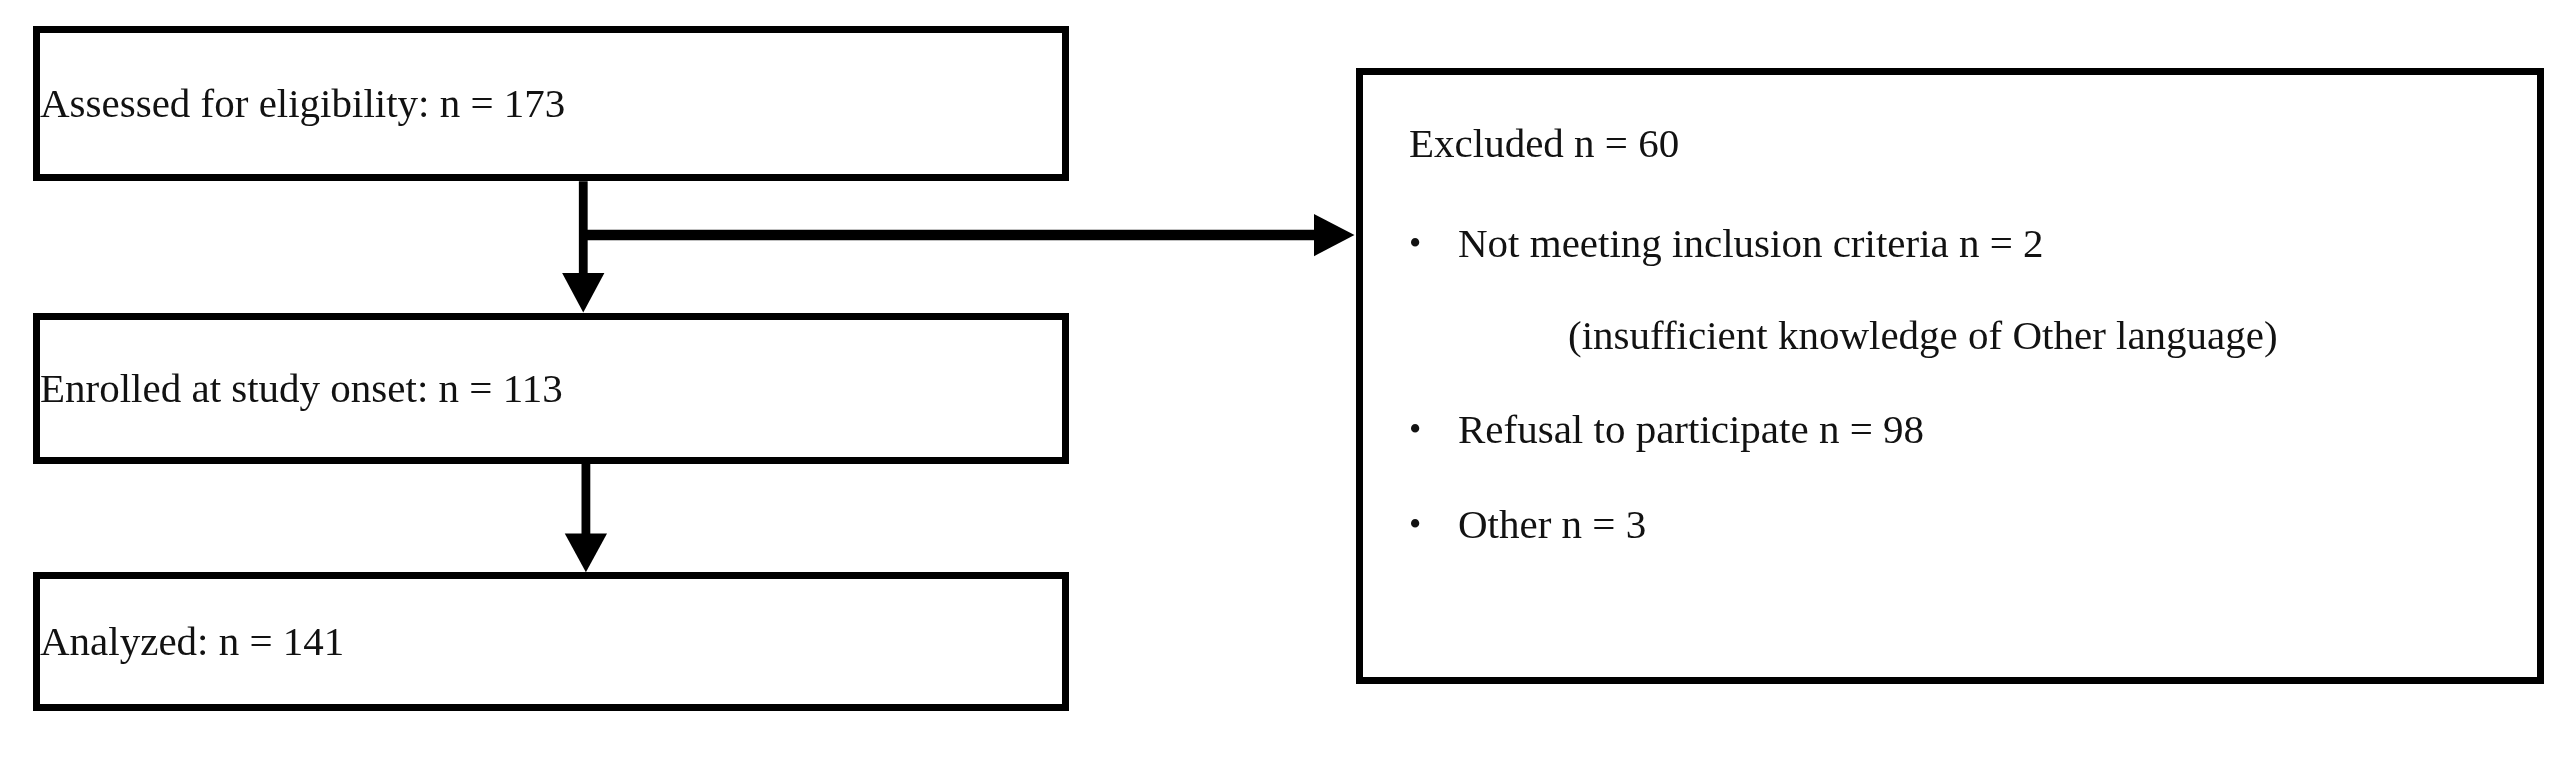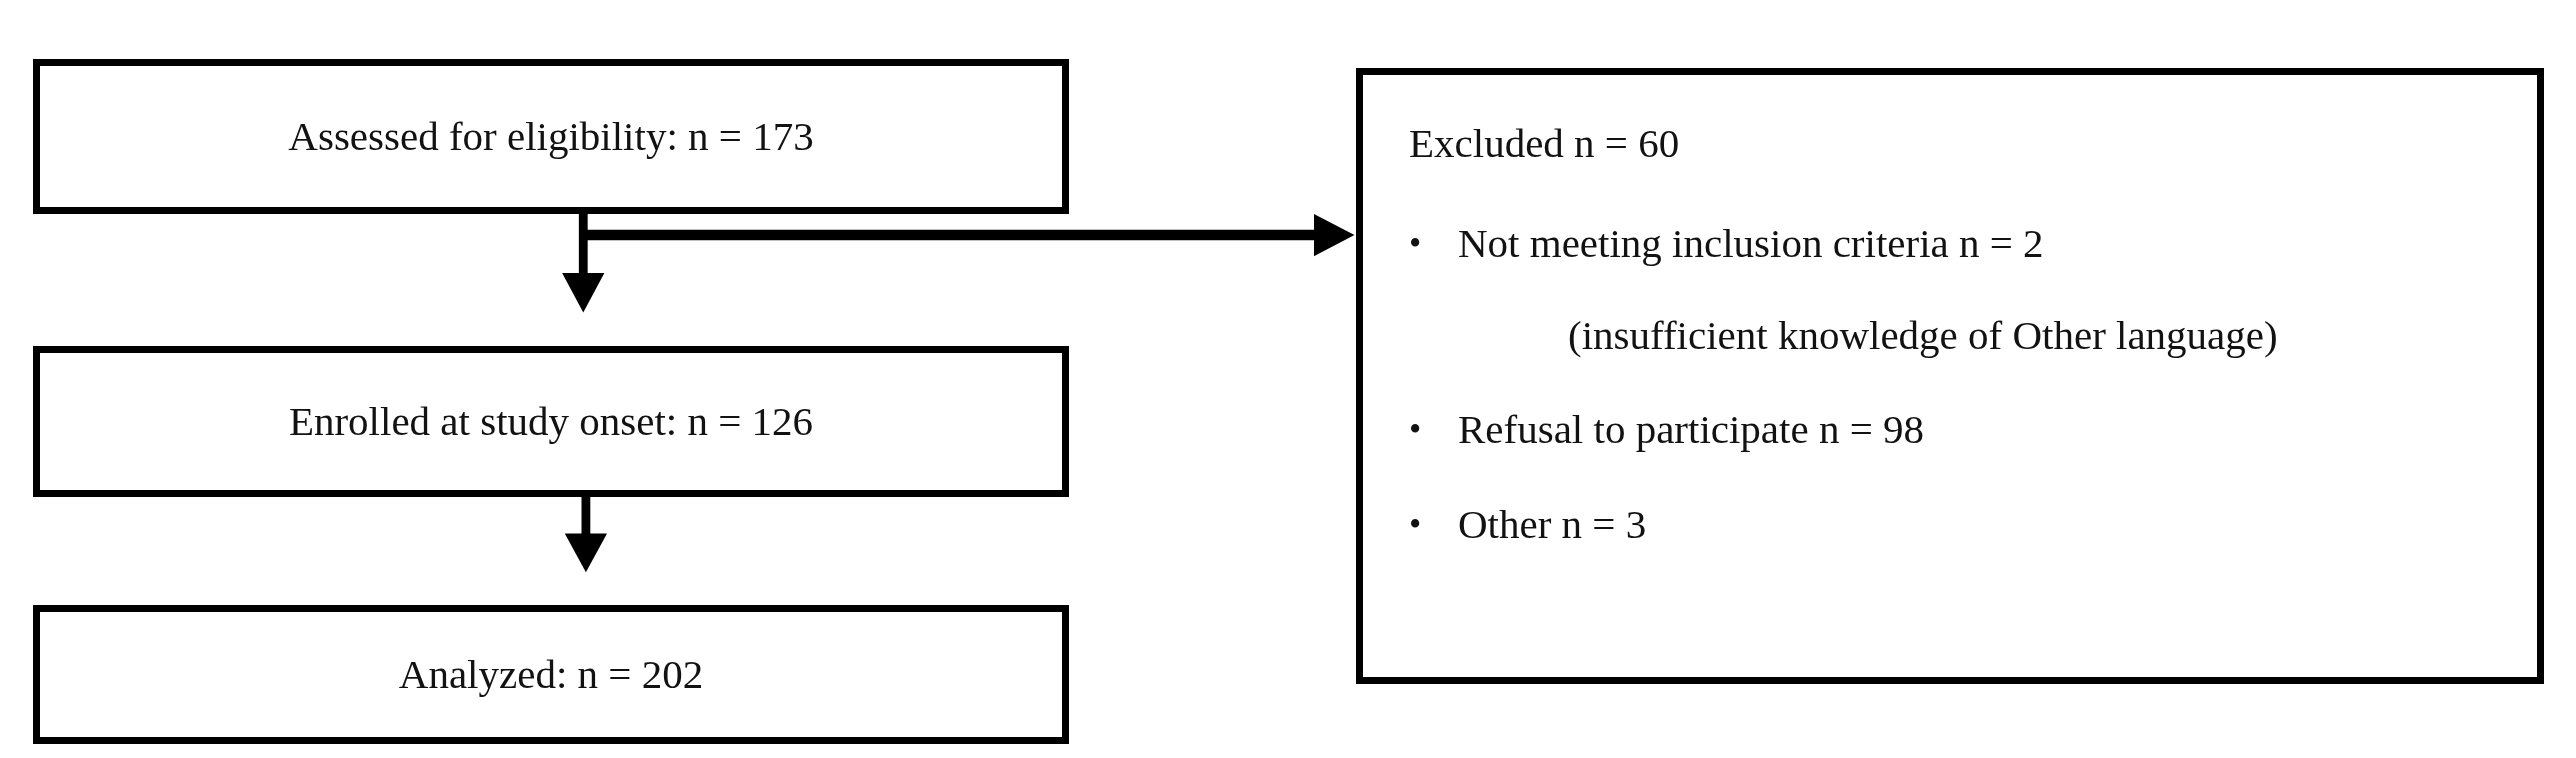--- a/index.html
+++ b/index.html
@@ -15,26 +15,25 @@
     font-family: "Liberation Serif", "DejaVu Serif", serif;
     color: #121212;
     overflow: hidden;
   }
   .flow-box {
     position: absolute;
     border: 7px solid #000000;
     background: #ffffff;
     display: flex;
     align-items: center;
-    justify-content: center;
+    justify-content: flex-start;
     text-align: center;
     font-size: 41px;
     line-height: 1.15;
     box-sizing: border-box;
-    margin-top: 33px;
   }
   #box-assessed { left: 33px;  top: 26.4px;  width: 1036px; height: 155px; }
   #box-enrolled { left: 33px;  top: 313px; width: 1036px; height: 151px; }
   #box-analyzed { left: 33px;  top: 572px; width: 1036px; height: 139px; }
 
   #box-excluded {
     position: absolute;
     left: 1356px;
     top: 68px;
     width: 1188px;
@@ -90,25 +89,25 @@
       <line x1="665" y1="527" x2="665" y2="608" stroke="#000000" stroke-width="10"></line>
       <polygon points="641,606 689,606 665,650" fill="#000000"></polygon>
     </g>
   </svg>
 
   <div class="flow-box" id="box-assessed">
     <span>Assessed for eligibility: n = 173</span>
   </div>
 
   <div class="flow-box" id="box-enrolled">
-    <span>Enrolled at study onset: n = 126</span>
+    <span>Enrolled at study onset: n = 113</span>
   </div>
 
   <div class="flow-box" id="box-analyzed">
-    <span>Analyzed: n = 202</span>
+    <span>Analyzed: n = 141</span>
   </div>
 
   <div id="box-excluded">
     <p class="excluded-title">Excluded n = 60</p>
 
     <div class="excluded-item">
       <span class="bullet">•</span>
       <span>Not meeting inclusion criteria n = 2</span>
     </div>
     <div class="excluded-note">(insufficient knowledge of Other language)</div>

